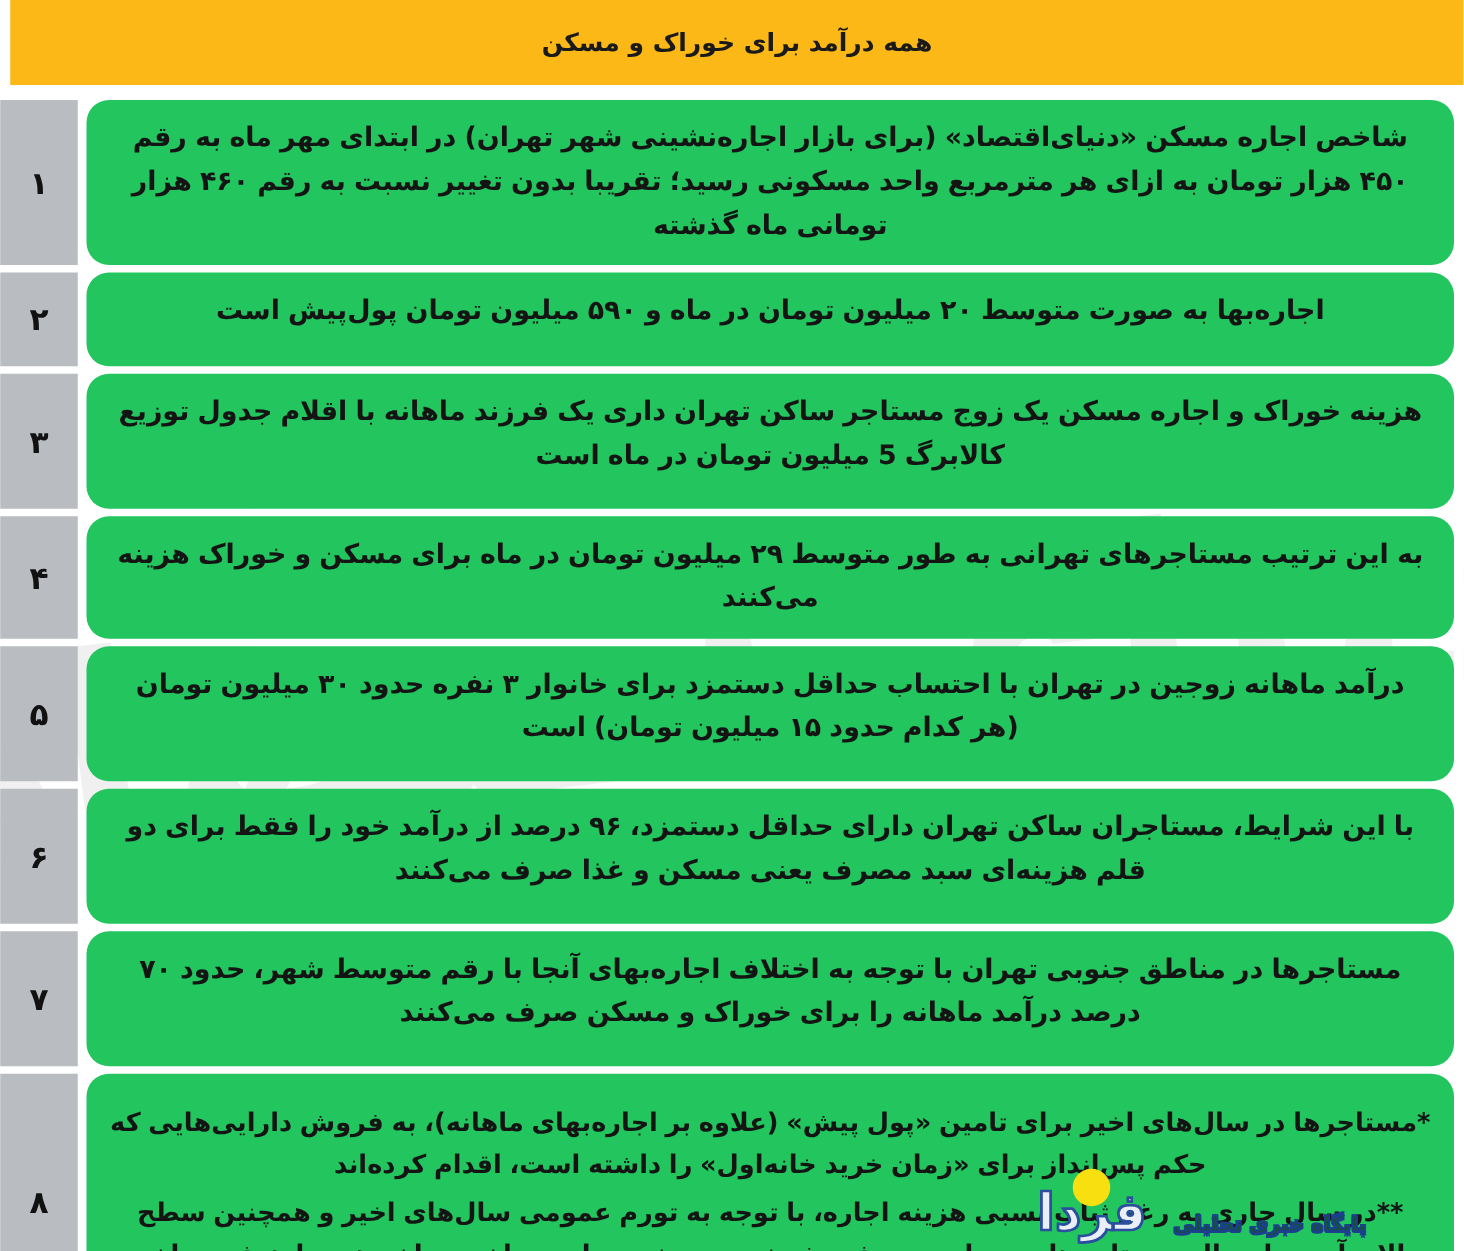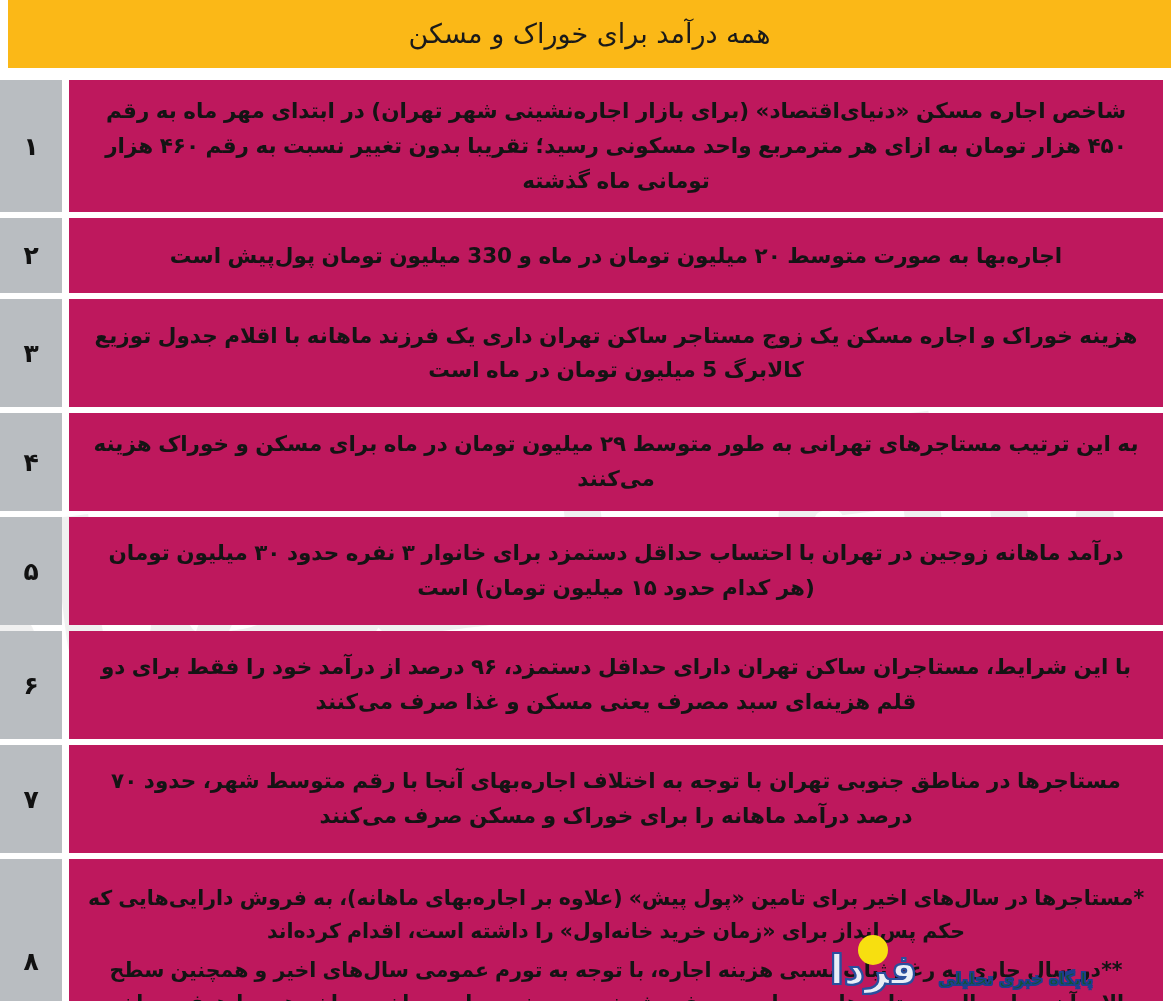--- a/index.html
+++ b/index.html
@@ -51,22 +51,22 @@
     z-index: 2;
     margin-left: 8px;
     height: 68px;
     background: #fbb817;
     display: flex;
     align-items: center;
     justify-content: center;
     box-sizing: border-box;
   }
   .header-title {
-    font-size: 27px;
-    font-weight: normal;
+    font-size: 20px;
+    font-weight: bold;
     color: #1a1a1a;
     letter-spacing: 0px;
     line-height: 1.2;
     text-align: left;
   }
 
   .header-gap {
     height: 12px;
     background: #ffffff;
     position: relative;
@@ -85,26 +85,27 @@
     margin-bottom: 6px;
     background: transparent;
   }
   .row-spacer-left {
     width: 8px;
     flex: 0 0 8px;
     background: #ffffff;
   }
   .row-text {
     flex: 1 1 auto;
-    background: #be185d;
-    display: flex;
-    align-items: center;
+    background: #22c55e;
+    display: flex;
+    align-items: flex-start;
     justify-content: center;
     padding: 14px 18px;
     box-sizing: border-box;
+    border-radius: 18px;
   }
   .row-text p {
     margin: 0;
     font-size: 21.5px;
     line-height: 1.62;
     color: #141414;
     text-align: center;
     font-weight: 600;
     word-spacing: -1px;
   }
@@ -220,21 +221,21 @@
       <div class="row-spacer-left"></div>
       <div class="row-text">
         <p>شاخص اجاره مسکن «دنیای‌اقتصاد» (برای بازار اجاره‌نشینی شهر تهران) در ابتدای مهر ماه به رقم ۴۵۰ هزار تومان به ازای هر مترمربع واحد مسکونی رسید؛ تقریبا بدون تغییر نسبت به رقم ۴۶۰ هزار تومانی ماه گذشته</p>
       </div>
       <div class="row-num">۱</div>
     </div>
 
     <div class="row h2">
       <div class="row-spacer-left"></div>
       <div class="row-text">
-        <p>اجاره‌بها به صورت متوسط ۲۰ میلیون تومان در ماه و 330 میلیون تومان پول‌پیش است</p>
+        <p>اجاره‌بها به صورت متوسط ۲۰ میلیون تومان در ماه و ۵۹۰ میلیون تومان پول‌پیش است</p>
       </div>
       <div class="row-num">۲</div>
     </div>
 
     <div class="row h3">
       <div class="row-spacer-left"></div>
       <div class="row-text">
         <p>هزینه خوراک و اجاره مسکن یک زوج مستاجر ساکن تهران داری یک فرزند ماهانه با اقلام جدول توزیع کالابرگ 5 میلیون تومان در ماه است</p>
       </div>
       <div class="row-num">۳</div>

